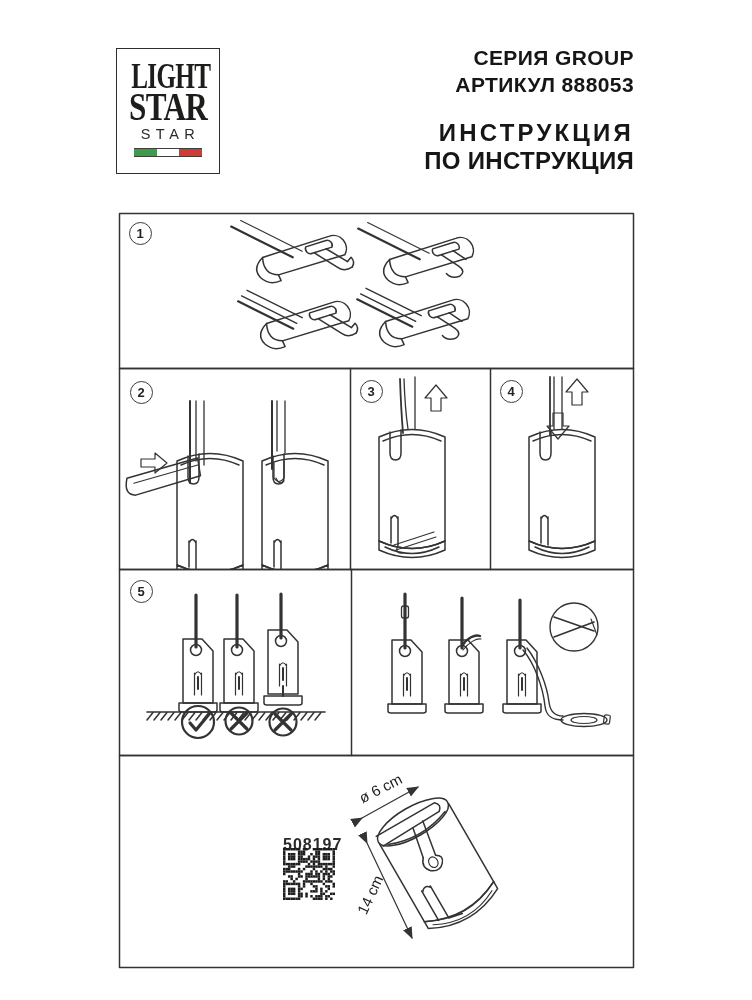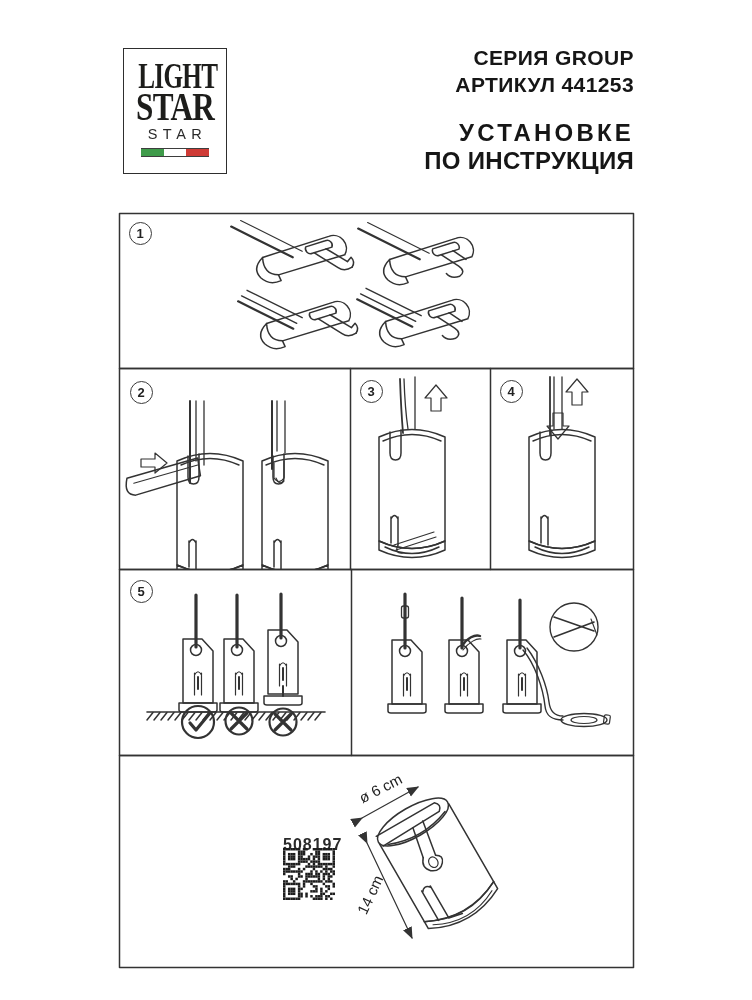--- a/index.html
+++ b/index.html
@@ -3,21 +3,21 @@
 <meta charset="utf-8">
 <style>
   html,body{margin:0;padding:0;}
   body{
     width:752px;height:1000px;background:#ffffff;position:relative;overflow:hidden;
     font-family:"Liberation Sans", sans-serif;color:#1a1a1a;
   }
   .abs{position:absolute;}
   
   .logo-box{
-    left:123px;top:48px;width:104px;height:126px;border:1.5px solid #2e2e2e;
+    left:116px;top:48px;width:104px;height:126px;border:1.5px solid #2e2e2e;
     box-sizing:border-box;text-align:center;padding-top:13px;background:#fff;
   }
   .logo-light,.logo-star{
     font-family:"Liberation Serif", serif;font-weight:bold;color:#1d1d1b;
     transform:scaleX(.72);transform-origin:center;white-space:nowrap;
   }
   .logo-light{font-size:35px;line-height:29px;letter-spacing:-1px;}
   .logo-star{font-size:40px;line-height:32px;letter-spacing:-1px;transform:scaleX(.78);}
   .logo-group{font-size:14.5px;line-height:17px;letter-spacing:5.5px;color:#2a2a2a;margin-top:3px;margin-left:5px;}
   .flag{width:68px;height:7px;margin:5px auto 0;display:flex;border-top:1px solid #3d3d3d;border-bottom:1px solid #3d3d3d;}
@@ -54,22 +54,22 @@
   <div class="logo-group">STAR</div>
   <div class="flag">
     <span id="fg" style="background: rgb(63, 155, 74);"></span>
     <span id="fw" style="background: rgb(255, 255, 255);"></span>
     <span id="fr" style="background: rgb(207, 59, 54);"></span>
   </div>
 </div>
 
 <div class="abs titles">
   <div class="t-series">СЕРИЯ GROUP</div>
-  <div class="t-article">АРТИКУЛ 441253</div>
-  <div class="t-big1">УСТАНОВКЕ</div>
+  <div class="t-article">АРТИКУЛ 888053</div>
+  <div class="t-big1">ИНСТРУКЦИЯ</div>
   <div class="t-big2">ПО ИНСТРУКЦИЯ</div>
 </div>
 
 <svg class="abs" style="left:0;top:0" width="752" height="1000">
   <g style="stroke:#4a4a4a;stroke-width:1;fill:none">
     <rect x="119.5" y="213.5" width="514" height="155"></rect>
     <rect x="119.5" y="368.5" width="514" height="201"></rect>
     <rect x="119.5" y="569.5" width="514" height="186"></rect>
     <rect x="119.5" y="755.5" width="514" height="212"></rect>
     <line x1="350.5" y1="368.5" x2="350.5" y2="569.5"></line>

